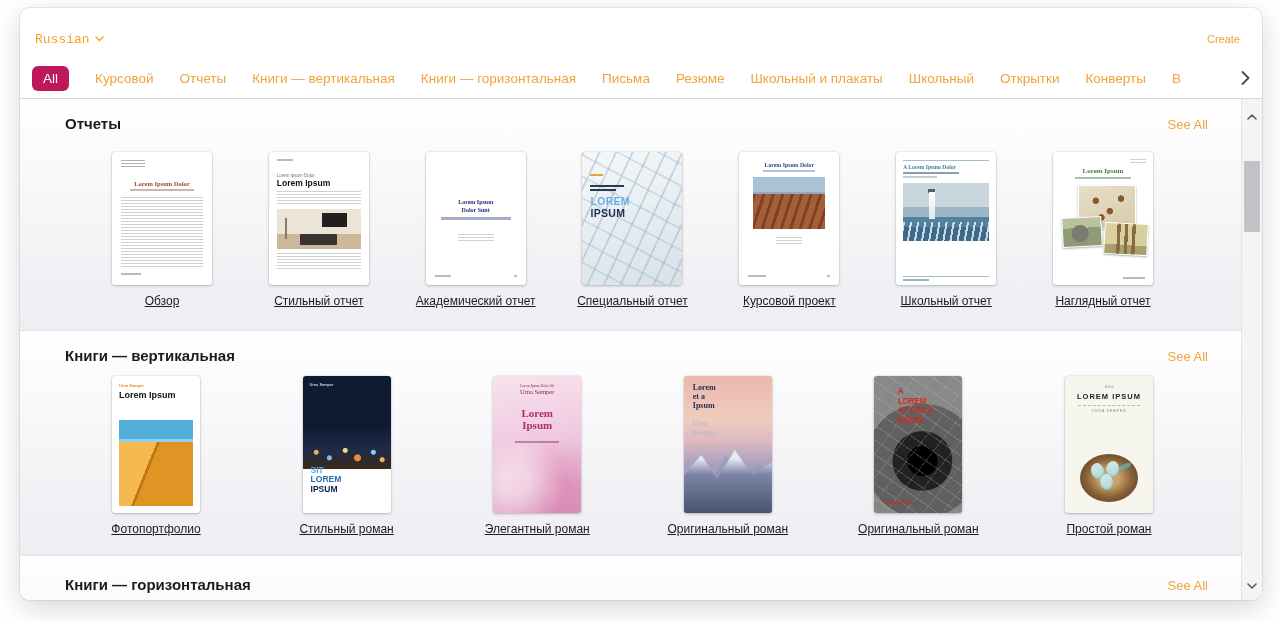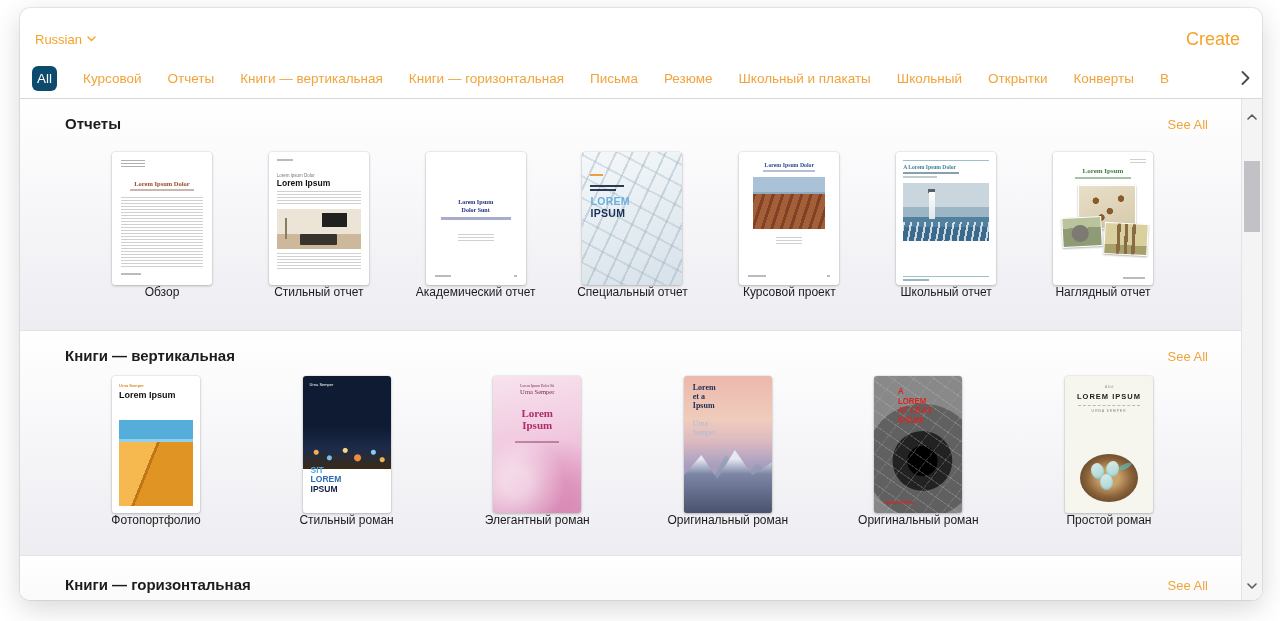--- a/index.html
+++ b/index.html
@@ -1,47 +1,47 @@
 <!DOCTYPE html>
 <html><head>
 <meta charset="utf-8">
 <style>
   html,body{margin:0;padding:0;width:1280px;height:621px;overflow:hidden;background:#fff;
     font-family:"Liberation Sans",sans-serif;-webkit-font-smoothing:antialiased;}
   .window{position:absolute;left:20px;top:8px;width:1242px;height:592px;background:#fff;
     border-radius:10px;box-shadow:0 0 0 1px rgba(0,0,0,.07),0 8px 28px rgba(0,0,0,.16);overflow:hidden;}
   
   .topbar{position:relative;height:50px;display:flex;align-items:center;padding:12px 22px 0 15px;box-sizing:border-box;}
-  .lang{display:flex;align-items:center;gap:5px;color:#f5a328;font-size:13px;cursor:default;}
+  .lang{display:flex;align-items:center;gap:5px;color:#f5a328;font-size:13px;cursor:default;font-family:Liberation Mono, monospace;}
   .win-title{position:absolute;left:0;right:0;text-align:center;font-size:15px;font-weight:700;color:#1d1d1f;pointer-events:none;}
-  .create{margin-left:auto;color:#f5a328;font-size:18px;}
+  .create{margin-left:auto;color:#f5a328;font-size:11px;}
   
   .tabsbar{height:40px;display:flex;align-items:center;gap:26px;padding:0 34px 0 12px;position:relative;overflow:hidden;white-space:nowrap;}
   .tab{color:#f0a43c;font-size:13.5px;flex:0 0 auto;}
-  .tab.selected{background:#0c4a6e;color:#fff;padding:5px 5px;border-radius:6px;}
+  .tab.selected{background:#be185d;color:#fff;padding:5px 11px;border-radius:6px;}
   .tabs-chevron{position:absolute;right:12px;top:50%;transform:translateY(-50%);display:flex;}
   
   .content{position:absolute;left:0;right:0;top:90px;bottom:0;border-top:1px solid #d8d8dc;overflow:hidden;background:#fff;}
   .section{position:relative;background:linear-gradient(180deg,#ffffff 0%,#ededf2 100%);border-bottom:1px solid #e2e2e7;box-sizing:border-box;}
   .sec1{height:232px;}
   .sec2{height:225px;}
   .sec3{height:46px;background:linear-gradient(180deg,#ffffff 0%,#fafafa 100%);border-bottom:none;}
   .sec-head{display:flex;justify-content:space-between;align-items:baseline;padding:16px 54px 0 45px;}
   .sec-title{font-size:15px;font-weight:700;color:#1c1c1e;}
   .see-all{font-size:13px;color:#f0a43c;}
   .cards{display:flex;justify-content:space-between;margin:20px 109px 0 92px;}
   .cards.row2{margin-top:12px;}
   .tpl{display:flex;flex-direction:column;align-items:center;}
   .tpl.r1{width:100px;}
   .tpl.r2{width:88px;}
   .thumb{position:relative;background:#fff;border-radius:3px;overflow:hidden;
     box-shadow:0 0 0 0.5px rgba(0,0,0,.08),0 1px 3px rgba(0,0,0,.22);}
   .r1 .thumb{width:100px;height:133px;}
   .r2 .thumb{width:88px;height:137px;}
-  .tpl-label{margin-top:0;font-size:12px;color:#1c1c1e;white-space:nowrap;}
+  .tpl-label{margin-top:9px;font-size:12px;color:#1c1c1e;white-space:nowrap;text-decoration:underline;}
   
   .fl{background-image:repeating-linear-gradient(to bottom,rgba(110,110,110,.55) 0 1px,transparent 1px 3px);}
   .fl.light{background-image:repeating-linear-gradient(to bottom,rgba(150,150,150,.45) 0 1px,transparent 1px 3px);}
   .serif{font-family:"Liberation Serif",serif;}
   
   .a-obzor{padding:8px 9px;box-sizing:border-box;}
   .a-obzor .tl{width:24px;height:8px;}
   .a-obzor .t{margin-top:12px;text-align:center;font-size:6.5px;font-weight:700;color:#9b4b2c;}
   .a-obzor .sub{margin:2px auto 0;width:64px;height:2px;background:rgba(150,110,90,.5);}
   .a-obzor .body{margin-top:6px;height:70px;}

